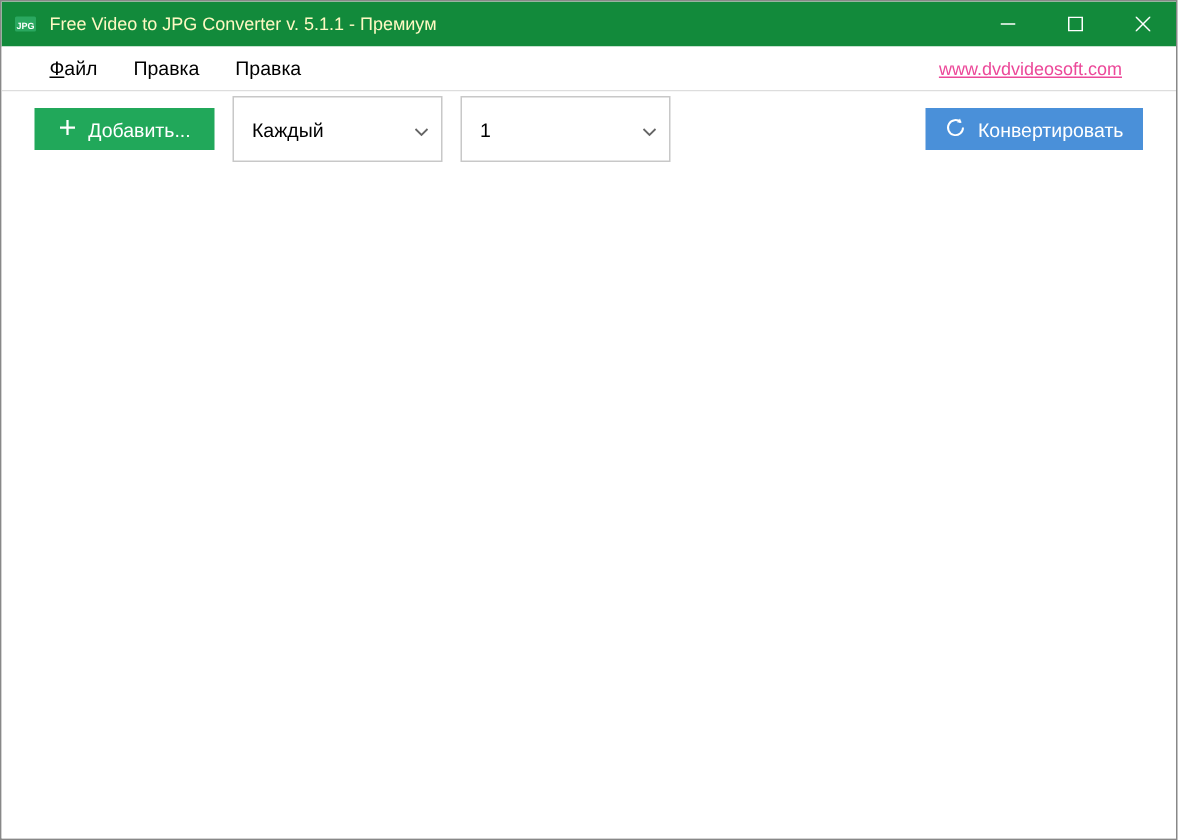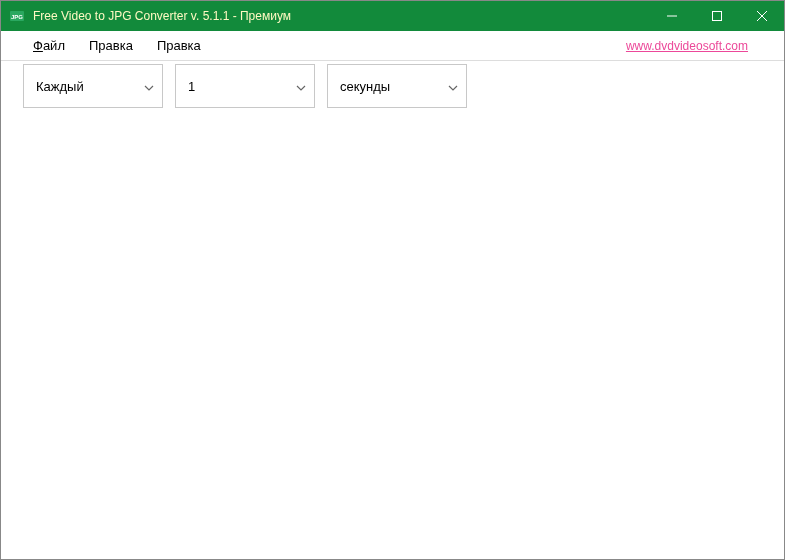--- a/index.html
+++ b/index.html
@@ -178,45 +178,55 @@
 
 <div class="menubar">
   <span class="menu-item"><span class="menu-underline">Ф</span><span>айл</span></span>
   <span class="menu-item">Правка</span>
   <span class="menu-item">Правка</span>
   <span class="menubar-spacer"></span>
   <a class="menubar-link">www.dvdvideosoft.com</a>
 </div>
 
 <div class="toolbar">
+  <button class="add-btn">
+    <span class="add-btn-plus">
+      <svg width="12" height="12" viewBox="0 0 12 12">
+          <line x1="6" y1="1" x2="6" y2="11" stroke="#fff" stroke-width="1.5"></line>
+          <line x1="1" y1="6" x2="11" y2="6" stroke="#fff" stroke-width="1.5"></line>
+        </svg>
+    </span>
+    <span>Добавить...</span>
+  </button>
 
   <div class="combo combo-1">
     <span>Каждый</span>
     <span class="combo-chevron">
       <svg width="10" height="6" viewBox="0 0 10 6">
           <path d="M1 1 L5 5 L9 1" fill="none" stroke="#666" stroke-width="1.2"></path>
         </svg>
     </span>
   </div>
 
   <div class="combo combo-2">
     <span>1</span>
     <span class="combo-chevron">
       <svg width="10" height="6" viewBox="0 0 10 6">
           <path d="M1 1 L5 5 L9 1" fill="none" stroke="#666" stroke-width="1.2"></path>
         </svg>
     </span>
   </div>
 
-  <div class="combo combo-3">
-    <span>секунды</span>
-    <span class="combo-chevron">
-      <svg width="10" height="6" viewBox="0 0 10 6">
-          <path d="M1 1 L5 5 L9 1" fill="none" stroke="#666" stroke-width="1.2"></path>
-        </svg>
-    </span>
-  </div>
 
   <span class="toolbar-spacer"></span>
 
+  <button class="convert-btn">
+    <span>
+      <svg width="14" height="14" viewBox="0 0 14 14">
+        <path d="M12 7 A5 5 0 1 1 10.5 3.5" fill="none" stroke="#fff" stroke-width="1.3"></path>
+        <path d="M10 1 L11 4 L8 3.5 Z" fill="#fff"></path>
+      </svg>
+    </span>
+    <span>Конвертировать</span>
+  </button>
 </div>
 
 <div class="content-area"></div>
 
 </body></html>

